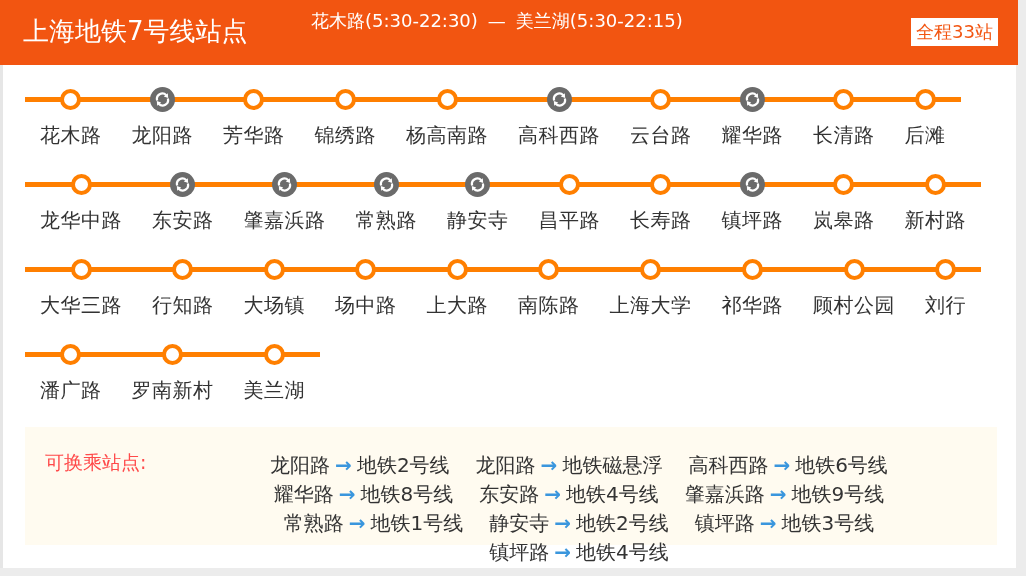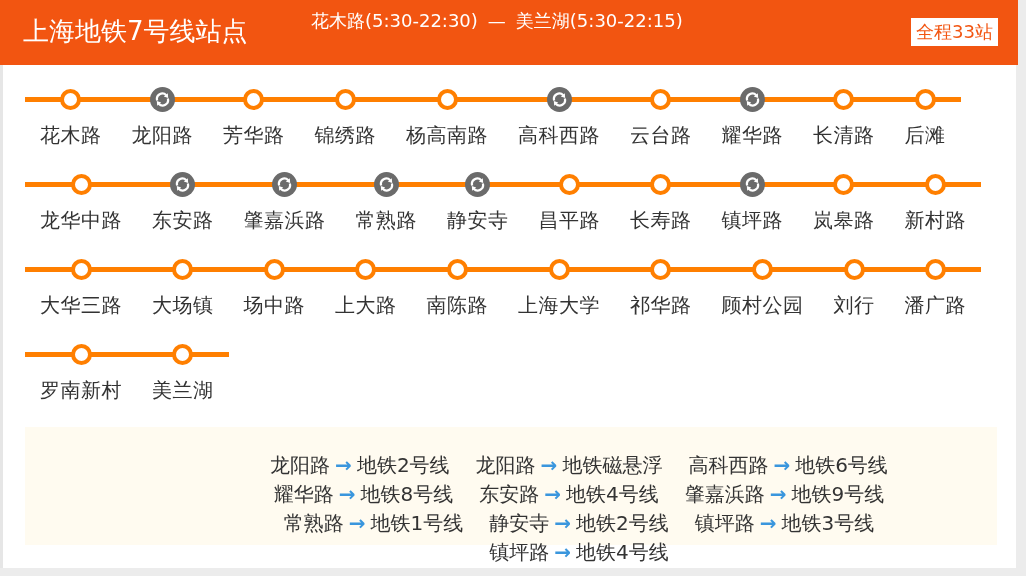--- a/index.html
+++ b/index.html
@@ -245,20 +245,24 @@
     <span class="line"></span>
     <span class="dot"></span>
     <span class="name">新村路</span>
   </div><div class="station">
     <span class="line"></span>
     <span class="dot"></span>
     <span class="name">大华三路</span>
   </div><div class="station">
     <span class="line"></span>
     <span class="dot"></span>
+    <span class="name">行知路</span>
+  </div><div class="station">
+    <span class="line"></span>
+    <span class="dot"></span>
     <span class="name">大场镇</span>
   </div><div class="station">
     <span class="line"></span>
     <span class="dot"></span>
     <span class="name">场中路</span>
   </div><div class="station">
     <span class="line"></span>
     <span class="dot"></span>
     <span class="name">上大路</span>
   </div><div class="station">
@@ -289,14 +293,15 @@
     <span class="line"></span>
     <span class="dot"></span>
     <span class="name">罗南新村</span>
   </div><div class="station">
     <span class="line"></span>
     <span class="dot"></span>
     <span class="name">美兰湖</span>
   </div></div>
 
 <div class="transfer">
+  <span class="label">可换乘站点:</span>
   <div class="items" id="transfer-items"><span class="item"><span>龙阳路</span><span class="arrow">→</span><span>地铁2号线</span></span><span class="item"><span>龙阳路</span><span class="arrow">→</span><span>地铁磁悬浮</span></span><span class="item"><span>高科西路</span><span class="arrow">→</span><span>地铁6号线</span></span><br><span class="item"><span>耀华路</span><span class="arrow">→</span><span>地铁8号线</span></span><span class="item"><span>东安路</span><span class="arrow">→</span><span>地铁4号线</span></span><span class="item"><span>肇嘉浜路</span><span class="arrow">→</span><span>地铁9号线</span></span><br><span class="item"><span>常熟路</span><span class="arrow">→</span><span>地铁1号线</span></span><span class="item"><span>静安寺</span><span class="arrow">→</span><span>地铁2号线</span></span><span class="item"><span>镇坪路</span><span class="arrow">→</span><span>地铁3号线</span></span><span class="item"><span>镇坪路</span><span class="arrow">→</span><span>地铁4号线</span></span></div>
 </div>
 
 </body></html>

